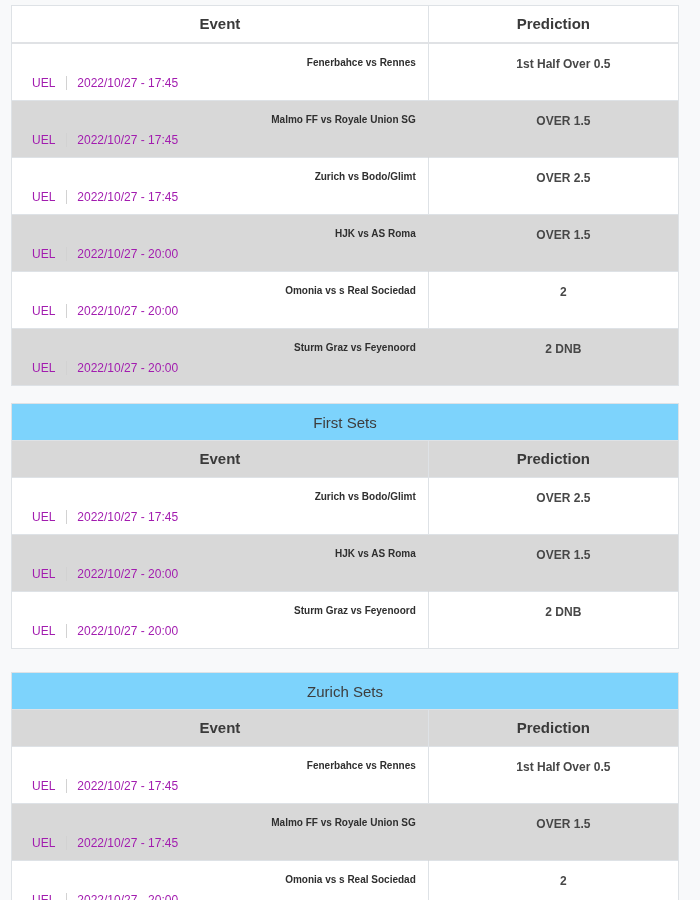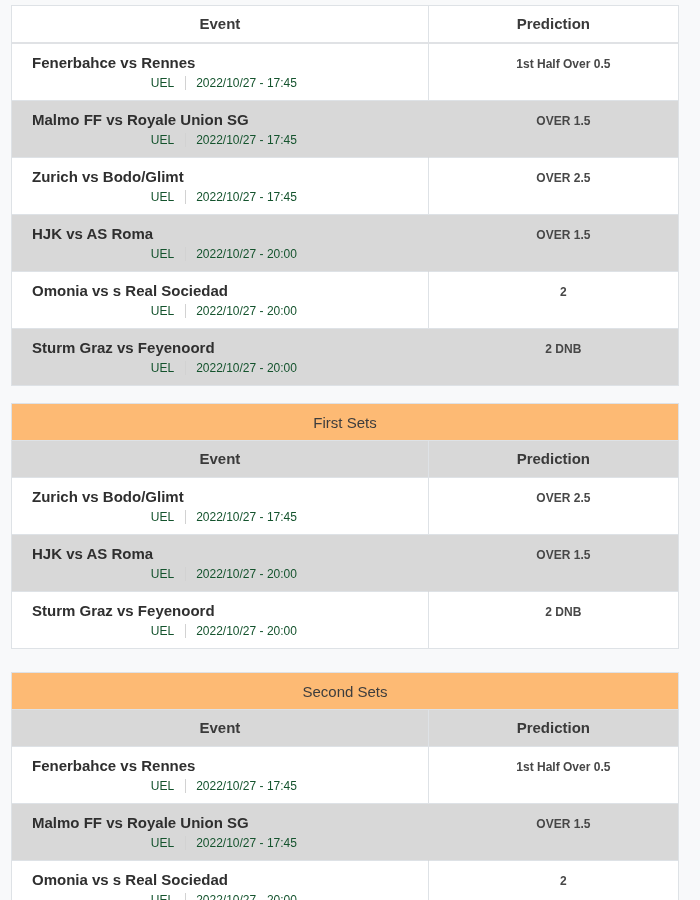--- a/index.html
+++ b/index.html
@@ -18,21 +18,21 @@
     margin-bottom: 17px;
   }
   .table-card:nth-of-type(2) { margin-bottom: 23px; }
   .table-card:last-of-type { margin-bottom: 0; }
   .title-row {
     text-align: center;
     font-size: 15px;
     color: #3d3d3d;
     padding: 10px 0 9px 0;
     border-bottom: 1px solid #dee2e6;
-    background: #fdba74;
+    background: #7dd3fc;
   }
   table {
     width: 100%;
     border-collapse: collapse;
     table-layout: fixed;
   }
   col.event-col { width: 62.5%; }
   col.prediction-col { width: 37.5%; }
   thead th {
     font-weight: 700;
@@ -50,33 +50,33 @@
   thead th + th, tbody td + td { border-left: 1px solid #dee2e6; margin-left: 25px; }
   tbody td {
     border-top: 1px solid #dee2e6;
     vertical-align: top;
     padding: 11px 12px 10px 12px;
   }
   tbody tr:nth-child(even) td { background: #d8d8d8; }
   tbody tr:nth-child(even) td + td { border-left-color: #d8d8d8; }
   td.event-cell { padding-left: 20px; }
   .event-name {
-    font-size: 15px;
+    font-size: 10px;
     font-weight: bold;
     color: #2f2f2f;
     line-height: 15px;
     margin-bottom: 6px;
+    text-align: right;
   }
   .event-meta {
     display: flex;
     align-items: center;
     font-size: 12px;
-    color: #14532d;
+    color: #a21caf;
     line-height: 14px;
-    justify-content: center;
   }
   .meta-divider {
     display: inline-block;
     width: 1px;
     height: 14px;
     background: #d2d2d2;
     margin: 0 10px 0 11px;
   }
   td.prediction-cell {
     text-align: center;
@@ -227,21 +227,21 @@
         <span>2022/10/27 - 20:00</span>
       </div>
     </td>
     <td class="prediction-cell">2 DNB</td>
   </tr>
 </tbody>
     </table>
   </section>
 
   <section class="table-card has-title">
-    <div class="title-row">Second Sets</div>
+    <div class="title-row">Zurich Sets</div>
     <table>
       <colgroup>
           <col class="event-col">
           <col class="prediction-col">
         </colgroup>
       <thead>
         <tr>
           <th>Event</th>
           <th>Prediction</th>
         </tr>

